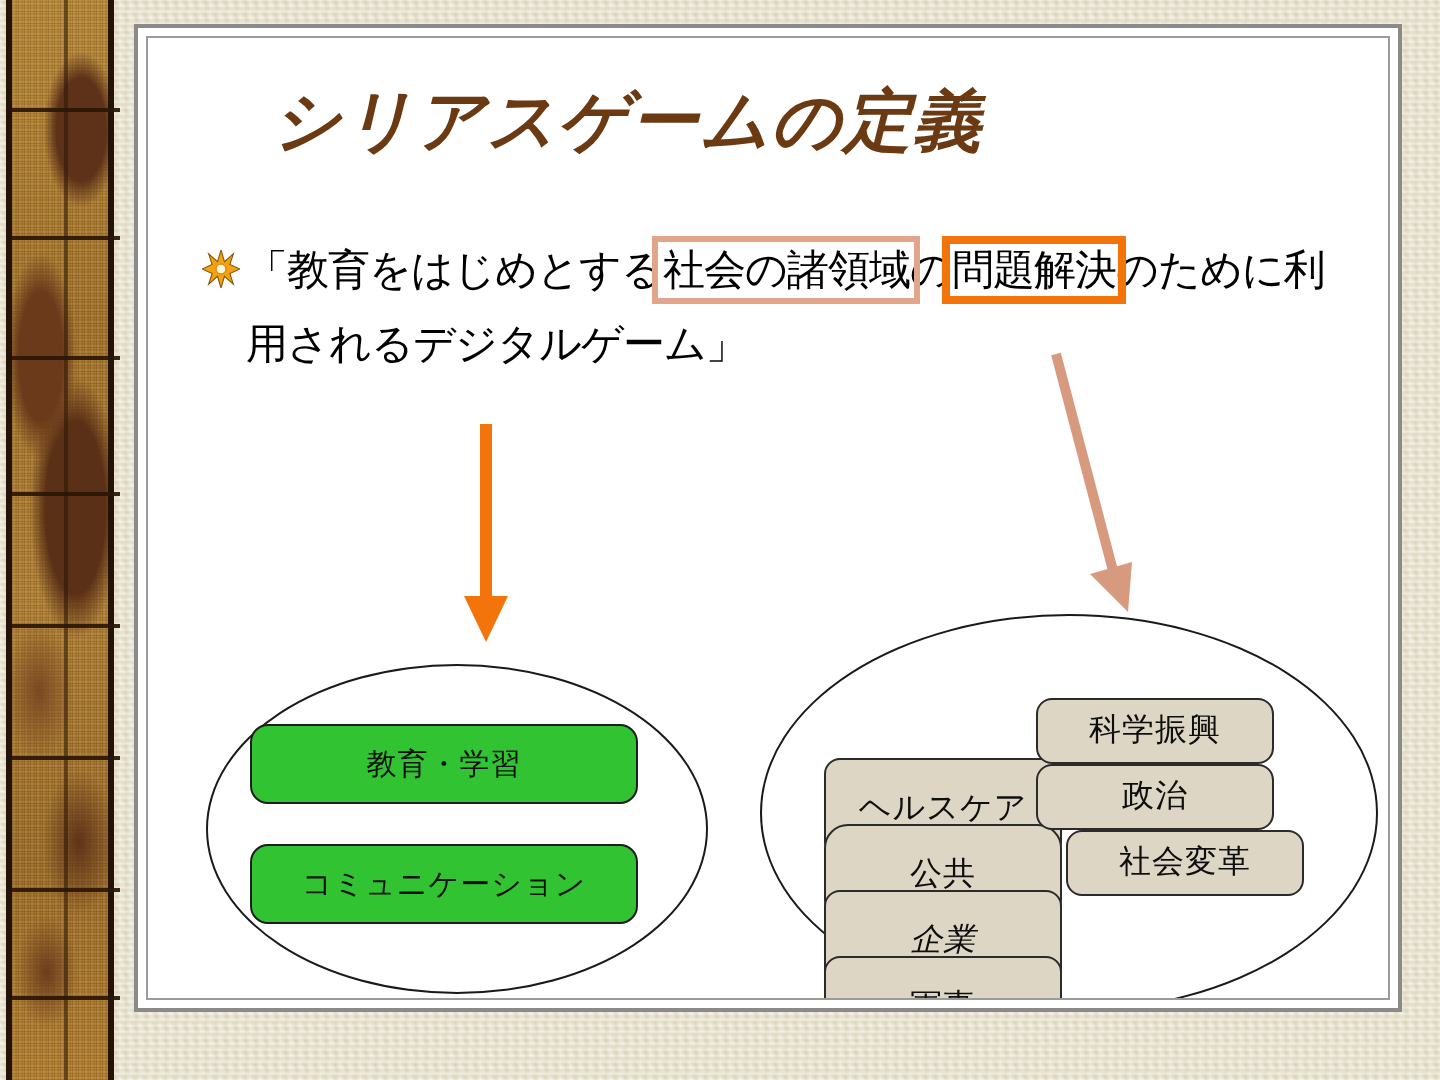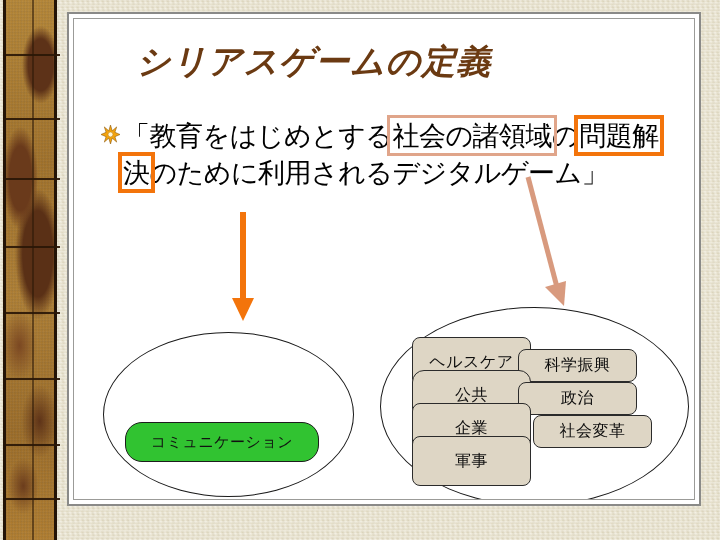--- a/index.html
+++ b/index.html
@@ -119,21 +119,21 @@
     top: 8px;
     width: 19px;
     height: 19px;
   }
   #body-text {
     position: absolute;
     left: 22px;
     top: 0px;
     width: 540px;
     font-family: "DejaVu Sans", "Liberation Sans", sans-serif;
-    font-size: 27px;
+    font-size: 21px;
     line-height: 37px;
     color: #000000;
     letter-spacing: -0.5px;
   }
   .hl-salmon {
     outline: 3px solid #e0a58a;
     outline-offset: 2px;
   }
   .hl-orange {
     outline: 4px solid #f3740b;
@@ -178,42 +178,42 @@
     box-sizing: border-box;
     display: flex;
     align-items: center;
     justify-content: center;
     font-family: "DejaVu Sans", "Liberation Sans", sans-serif;
     font-size: 15px;
     color: #111111;
     letter-spacing: 0.5px;
   }
   #green-box-0 { left: 51px; top: 343px; width: 194px; height: 40px; }
-  #green-box-1 { left: 51px; top: 403px; width: 194px; height: 40px; border-radius: 17px; }
+  #green-box-1 { left: 51px; top: 403px; width: 194px; height: 40px; }
 
   
   .beige-box {
     position: absolute;
     background: #ded6c5;
     border: 1px solid #2b2b2b;
     border-radius: 8px;
     box-sizing: border-box;
     display: flex;
     align-items: center;
     justify-content: center;
     font-family: "DejaVu Sans", "Liberation Sans", sans-serif;
     font-size: 16px;
     color: #0e0e0e;
     letter-spacing: 0.5px;
   }
-  .col-a { left: 338px; width: 119px; height: 50px; }
+  .col-a { left: 338px; width: 119px; height: 50px; margin-top: 42px; }
   .col-b { left: 444px; width: 119px; height: 33px; }
   #beige-a-0 { top: 318px; }
   #beige-a-1 { top: 351px; border-radius: 12px; }
-  #beige-a-2 { top: 384px; }
+  #beige-a-2 { top: 384px; font-style: italic; }
   #beige-a-3 { top: 417px; font-family: Liberation Mono, monospace; }
   #beige-b-0 { top: 330px; }
   #beige-b-1 { top: 363px; }
   #beige-b-2 { top: 396px; margin-left: 15px; }
   #beige-b-3 { top: 429px; }
 </style>
 </head>
 <body>
 
 <div id="slide">
@@ -251,20 +251,21 @@
             <polygon points="158,279 180,279 169,302" fill="#f3740b"></polygon>
           </g>
 
           <g>
             <line x1="454" y1="158" x2="484" y2="272" stroke="#d89a7e" stroke-width="5"></line>
             <polygon points="471,268 492,262 490,287" fill="#d89a7e"></polygon>
           </g>
         </svg>
 
         <div class="ellipse" id="ellipse-left"></div>
+        <div class="green-box" id="green-box-0">教育・学習</div>
         <div class="green-box" id="green-box-1">コミュニケーション</div>
 
         <div class="ellipse" id="ellipse-right"></div>
         <div class="beige-box col-a" id="beige-a-0">ヘルスケア</div>
         <div class="beige-box col-b" id="beige-b-0">科学振興</div>
         <div class="beige-box col-a" id="beige-a-1">公共</div>
         <div class="beige-box col-b" id="beige-b-1">政治</div>
         <div class="beige-box col-a" id="beige-a-2">企業</div>
         <div class="beige-box col-b" id="beige-b-2">社会変革</div>
         <div class="beige-box col-a" id="beige-a-3">軍事</div>

